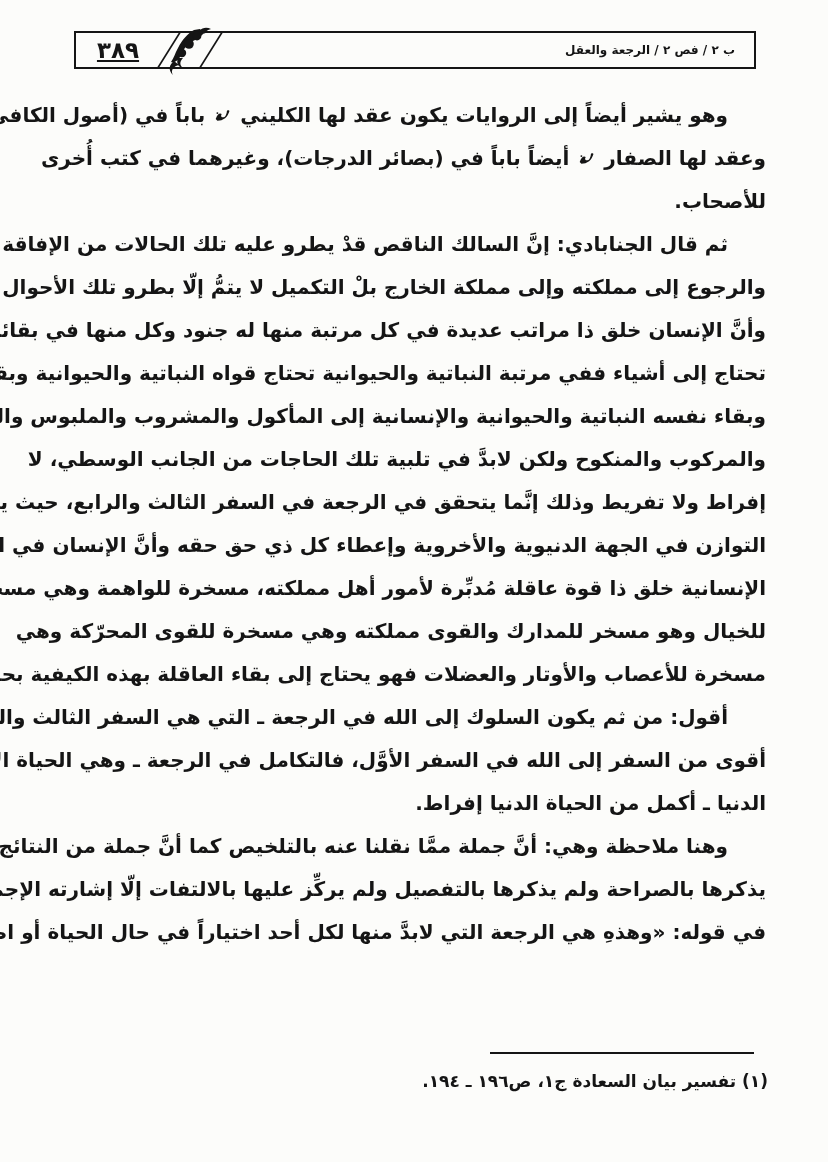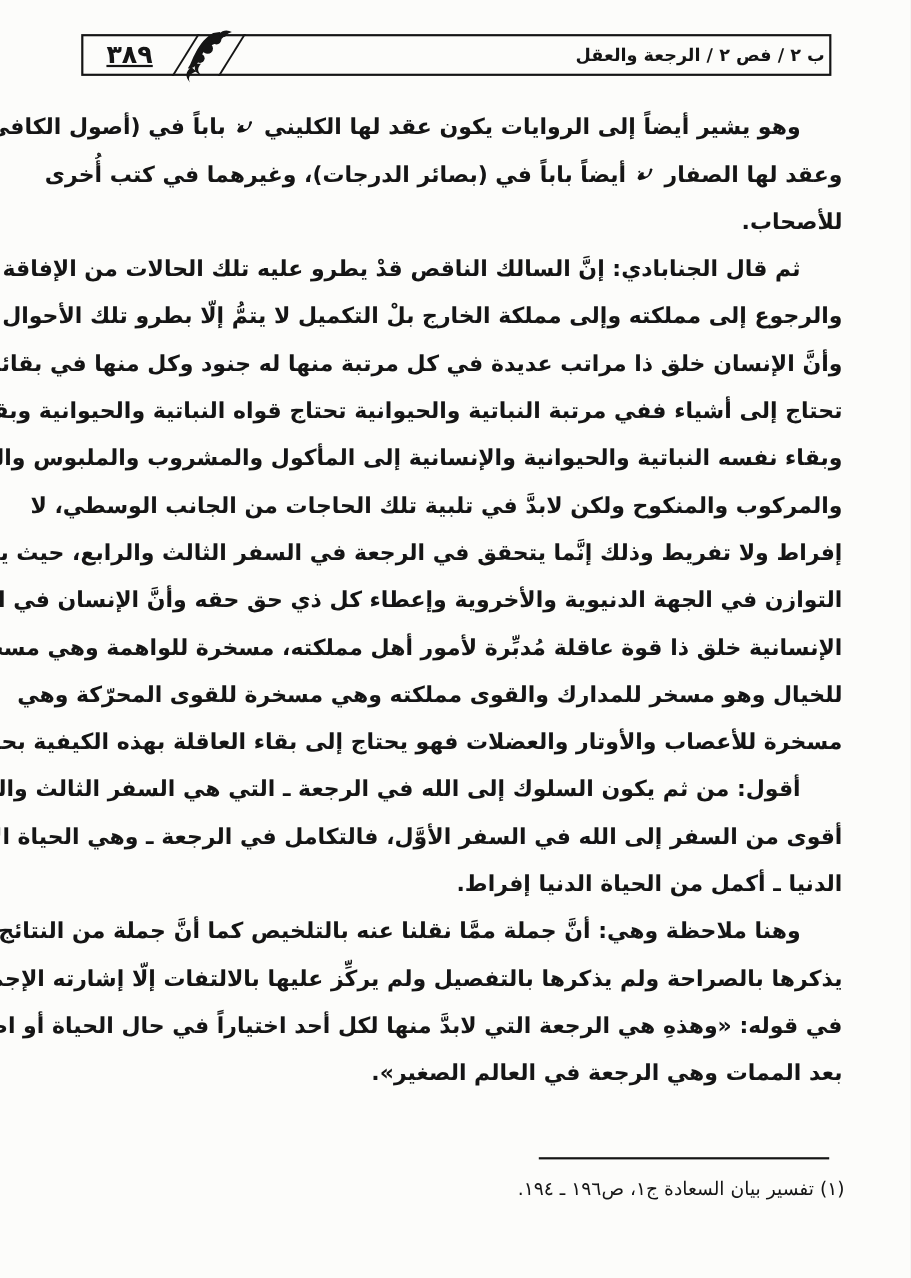--- a/index.html
+++ b/index.html
@@ -14,22 +14,22 @@
     overflow:hidden;
   }
   
   .header-band{
     position:absolute;left:74px;top:31px;width:682px;height:38px;
     border:2px solid var(--ink,#151515);
     box-sizing:border-box;
     background:var(--paper,#fcfcfa);
   }
   .header-title{
-    position:absolute;right:4px;top:50%;transform:translateY(-50%);
-    font-size:16px;font-weight:700;white-space:nowrap;
+    position:absolute;right:19px;top:50%;transform:translateY(-50%);
+    font-size:12px;font-weight:700;white-space:nowrap;
   }
   .page-number{
     position:absolute;left:0;top:0;width:84px;height:100%;
     display:flex;align-items:center;justify-content:center;
     font-size:23px;font-weight:700;letter-spacing:2px;text-decoration:underline;
   }
   .ornament-slot{
     position:absolute;left:84px;top:-2px;width:62px;height:38px;
     overflow:visible;
   }
@@ -57,21 +57,21 @@
   .sup{font-size:12px;vertical-align:7px;font-weight:700;}
   .inline-icon{display:inline-block;padding:0 2px;}
   .inline-icon svg{vertical-align:-3px;}
   
   .footnote-rule{
     position:absolute;left:490px;top:1052px;width:264px;height:2px;
     background:var(--ink,#151515);
   }
   .footnote{
     position:absolute;top:1071px;right:60px;
-    font-size:17px;font-weight:400;direction:rtl;white-space:nowrap;
+    font-size:17px;font-weight:700;direction:rtl;white-space:nowrap;
   }
 </style>
 </head>
 <body>
 
 <div class="page">
 
   <div class="header-band">
     <div class="header-title">ب ٢ / فص ٢ / الرجعة والعقل</div>
 
@@ -122,20 +122,19 @@
       <div class="line just"><span>التوازن في الجهة الدنيوية والأخروية وإعطاء كل ذي حق حقه وأنَّ الإنسان في المرتبة</span></div>
       <div class="line just"><span>الإنسانية خلق ذا قوة عاقلة مُدبِّرة لأمور أهل مملكته، مسخرة للواهمة وهي مسخرة</span></div>
       <div class="line just"><span>للخيال وهو مسخر للمدارك والقوى مملكته وهي مسخرة للقوى المحرّكة وهي</span></div>
       <div class="line just"><span>مسخرة للأعصاب والأوتار والعضلات فهو يحتاج إلى بقاء العاقلة بهذه الكيفية بحيث</span></div>
       <div class="line just indent"><span>أقول: من ثم يكون السلوك إلى الله في الرجعة ـ التي هي السفر الثالث والرابع ـ</span></div>
       <div class="line just"><span>أقوى من السفر إلى الله في السفر الأوَّل، فالتكامل في الرجعة ـ وهي الحياة الآخرة من</span></div>
       <div class="line"><span>الدنيا ـ أكمل من الحياة الدنيا إفراط.</span></div>
       <div class="line just indent"><span>وهنا ملاحظة وهي: أنَّ جملة ممَّا نقلنا عنه بالتلخيص كما أنَّ جملة من النتائج لم</span></div>
       <div class="line just"><span>يذكرها بالصراحة ولم يذكرها بالتفصيل ولم يركِّز عليها بالالتفات إلّا إشارته الإجمالية</span></div>
       <div class="line just"><span>في قوله: «وهذهِ هي الرجعة التي لابدَّ منها لكل أحد اختياراً في حال الحياة أو اضطراراً</span></div>
-      <div class="line"><span>بعد الممات وهي الرجعة في العالم الصغير».</span></div>
     </div>
 
   <div class="footnote-rule"></div>
 
   <div class="footnote">(١) تفسير بيان السعادة ج١، ص١٩٦ ـ ١٩٤.</div>
 
 </div>
 
 </body></html>

